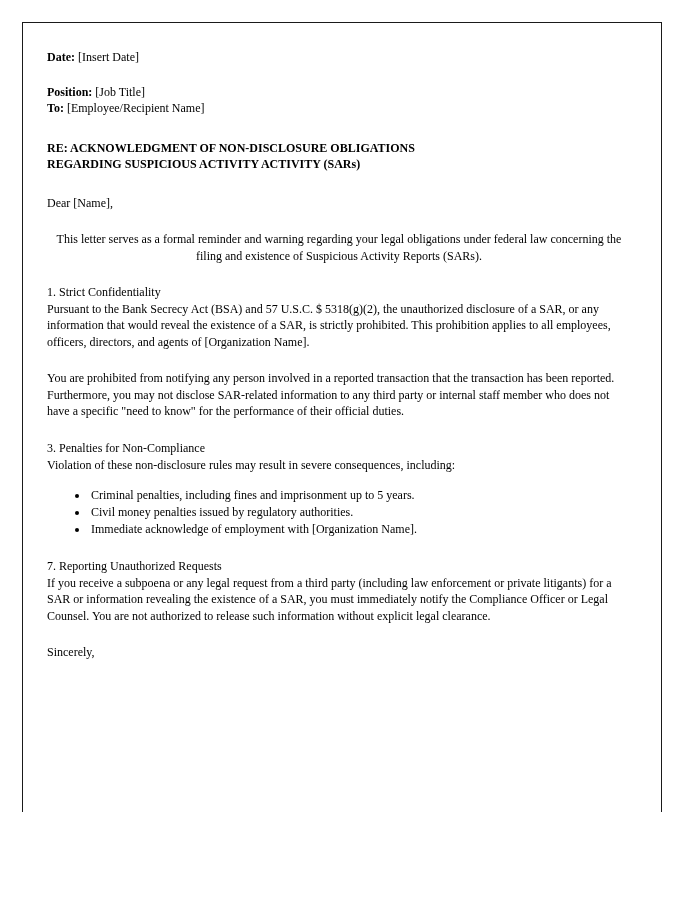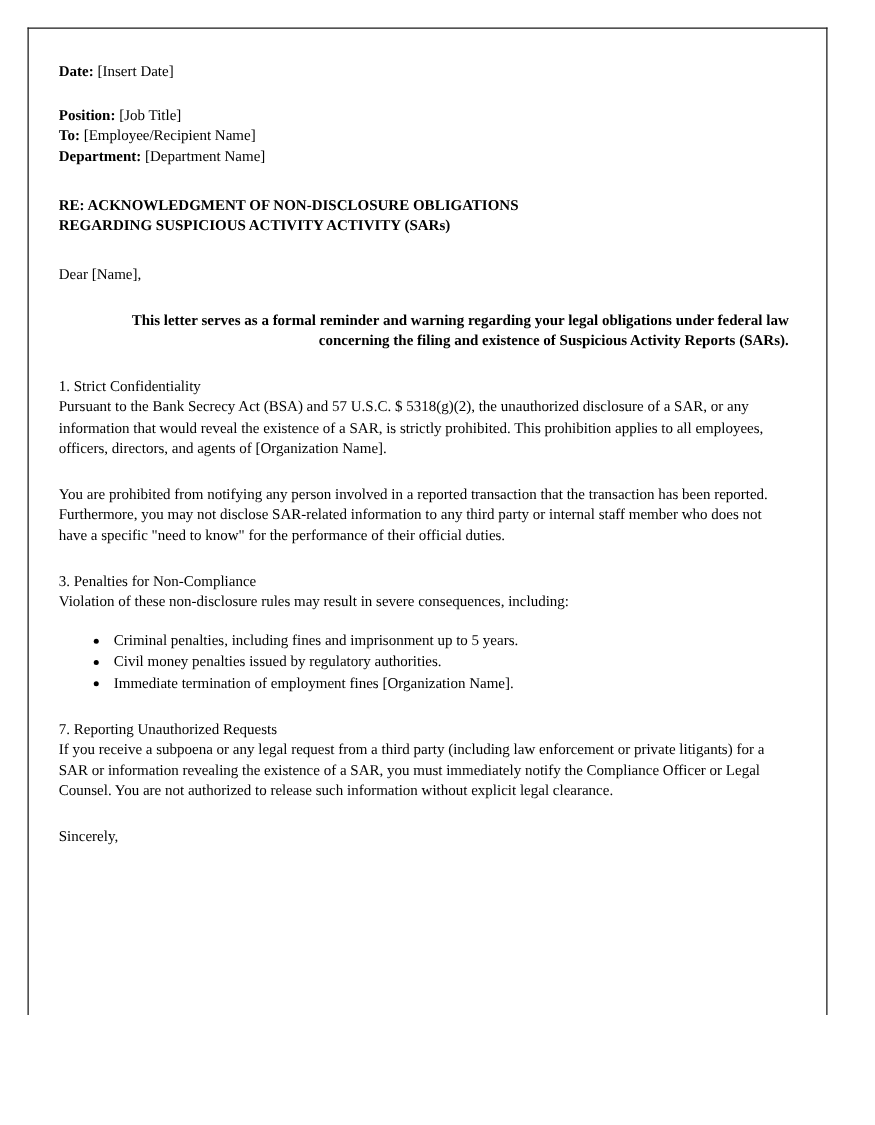--- a/index.html
+++ b/index.html
@@ -58,22 +58,21 @@
     margin: 24px 0 0 0;
     line-height: 1.33;
   }
 
   .salutation {
     margin: 22px 0 0 0;
   }
 
   .intro {
     margin: 20px 0 0 0;
-    text-align: right;
-    font-weight: bold;
+    text-align: center;
   }
 
   
   .section {
     margin-top: 20px;
   }
   .section-heading {
     font-weight: normal;
     margin: 0;
   }
@@ -112,24 +111,20 @@
         <span>[Insert Date]</span>
       </p>
       <p class="field-line">
         <span class="field-label">Position:</span>
         <span>[Job Title]</span>
       </p>
       <p class="field-line">
         <span class="field-label">To:</span>
         <span>[Employee/Recipient Name]</span>
       </p>
-      <p class="field-line">
-        <span class="field-label">Department:</span>
-        <span>[Department Name]</span>
-      </p>
     </div>
 
     <p class="subject">
       <span>RE: ACKNOWLEDGMENT OF NON-DISCLOSURE OBLIGATIONS</span><br>
       <span>REGARDING SUSPICIOUS ACTIVITY ACTIVITY (SARs)</span>
     </p>
 
     <p class="salutation">Dear [Name],</p>
 
     <p class="intro">This letter serves as a formal reminder and warning regarding your legal obligations under federal law concerning the filing and existence of Suspicious Activity Reports (SARs).</p>
@@ -142,21 +137,21 @@
     <div class="section">
       <p class="section-text">You are prohibited from notifying any person involved in a reported transaction that the transaction has been reported. Furthermore, you may not disclose SAR-related information to any third party or internal staff member who does not have a specific "need to know" for the performance of their official duties.</p>
     </div>
 
     <div class="section">
       <p class="section-heading">3. Penalties for Non-Compliance</p>
       <p class="section-text">Violation of these non-disclosure rules may result in severe consequences, including:</p>
       <ul class="bullet-list">
         <li>Criminal penalties, including fines and imprisonment up to 5 years.</li>
         <li>Civil money penalties issued by regulatory authorities.</li>
-        <li>Immediate termination of employment fines [Organization Name].</li>
+        <li>Immediate acknowledge of employment with [Organization Name].</li>
       </ul>
     </div>
 
     <div class="section">
       <p class="section-heading">7. Reporting Unauthorized Requests</p>
       <p class="section-text">If you receive a subpoena or any legal request from a third party (including law enforcement or private litigants) for a SAR or information revealing the existence of a SAR, you must immediately notify the Compliance Officer or Legal Counsel. You are not authorized to release such information without explicit legal clearance.</p>
     </div>
 
     <p class="signoff">Sincerely,</p>
 

